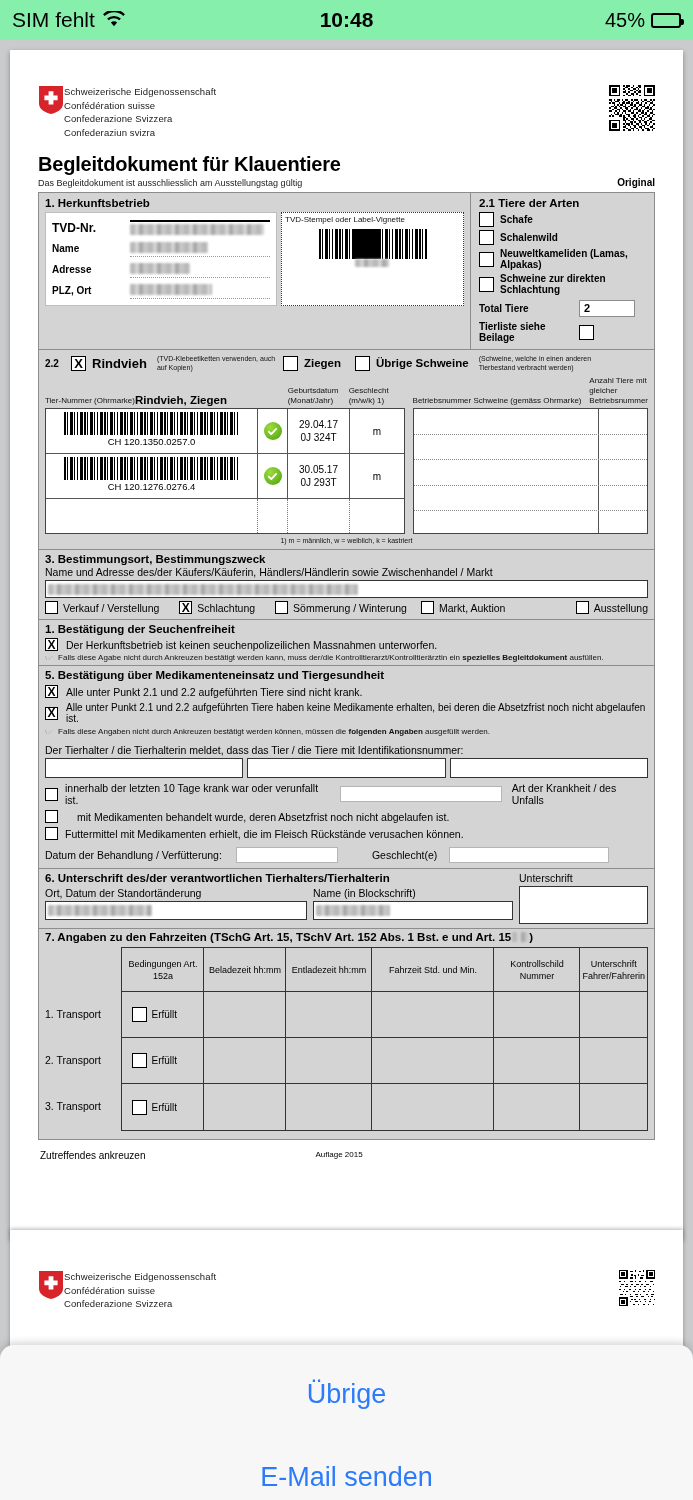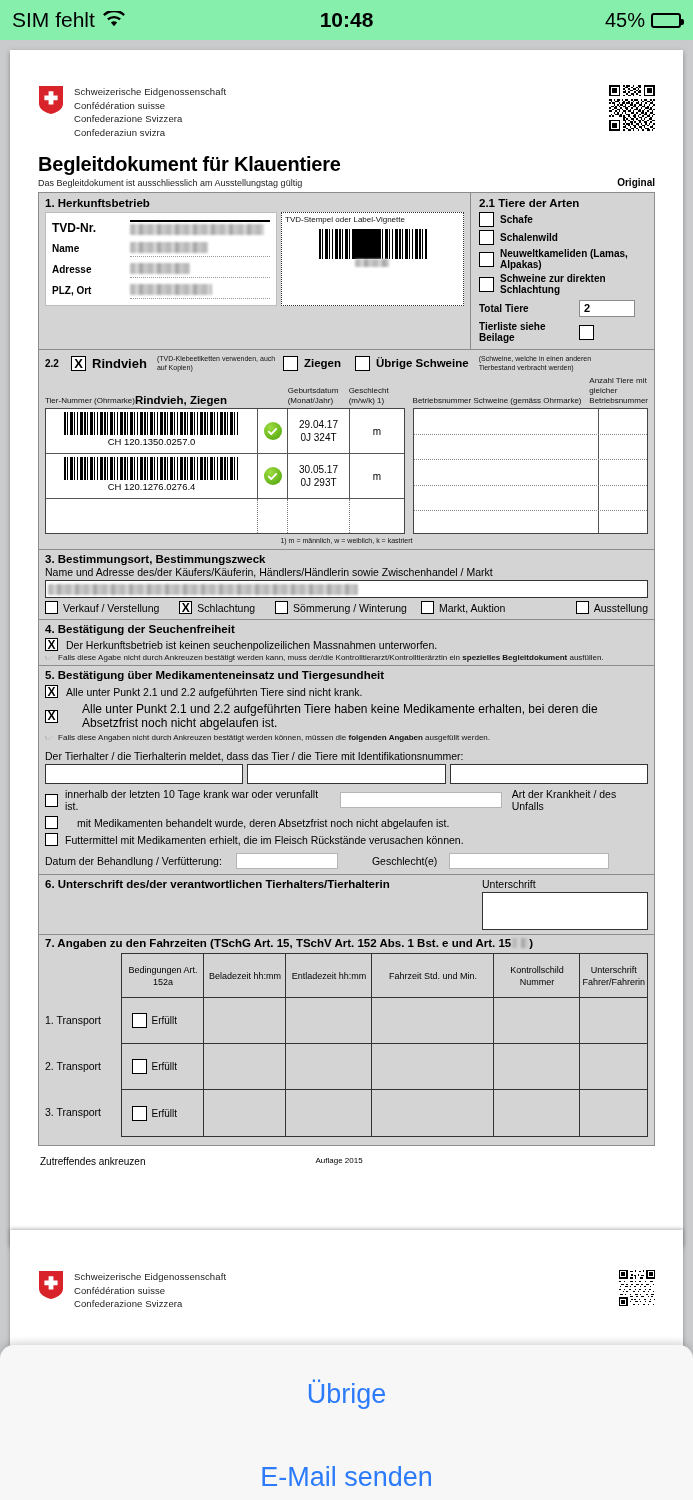--- a/index.html
+++ b/index.html
@@ -29,21 +29,21 @@
   .viewport { position:relative; width:693px; height:1460px; background:#c9cbcd; overflow:hidden; }
 
   .sheet {
     position:absolute; left:10px; top:10px; width:673px;
     background:#ffffff;
     box-shadow: 0 2px 5px rgba(0,0,0,.35);
   }
   .sheet-inner { padding: 35px 28px 20px 28px; }
 
   
-  .swiss { display:flex; align-items:flex-start; gap:10px; }
+  .swiss { display:flex; align-items:flex-start; }
   .shield { width:26px; height:28px; flex:none; }
   .swiss-lines { font-size:9.5px; line-height:13.5px; color:#1a1a1a; letter-spacing:.1px;}
   .qr-wrap { margin-left:auto; text-align:center; }
   .qr { width:46px; height:46px; }
 
   h1.doctitle {
     font-size:20px; font-weight:bold; margin:14px 0 0 0; color:#000;
     letter-spacing:-.2px;
   }
   .subtitle { font-size:9px; color:#1a1a1a; margin-top:2px; }
@@ -521,42 +521,42 @@
           <span class="cbx" style="margin-left:20px;"></span>
           <span class="lbl" style="margin-left:5px; font-size:10.5px;">Sömmerung / Winterung</span>
           <span class="cbx" style="margin-left:14px;"></span>
           <span class="lbl" style="margin-left:5px; font-size:10.5px;">Markt, Auktion</span>
           <span class="cbx" style="margin-left:auto;"></span>
           <span class="lbl" style="margin-left:5px; font-size:10.5px;">Ausstellung</span>
         </div>
       </div>
 
       <div class="panel" style="border-top:0; padding:3px 6px 2px 6px;">
-        <div class="sec-title">4. Bestätigung der Seuchenfreiheit</div>
+        <div class="sec-title">1. Bestätigung der Seuchenfreiheit</div>
         <div style="display:flex; align-items:center; margin-top:3px;">
           <span class="cbx">X</span>
           <span class="lbl" style="margin-left:8px; font-size:10.5px;">Der Herkunftsbetrieb ist keinen seuchenpolizeilichen Massnahmen unterworfen.</span>
         </div>
         <div style="display:flex; align-items:flex-start; margin-top:2px;">
           <span style="font-size:9px;">☞</span>
           <span class="tiny2" style="margin-left:5px;">
             <span>Falls diese Agabe nicht durch Ankreuzen bestätigt werden kann, muss der/die Kontrolltierarzt/Kontrolltierärztin ein </span><b>spezielles Begleitdokument</b><span> ausfüllen.</span>
           </span>
         </div>
       </div>
 
       <div class="panel" style="border-top:0; padding:3px 6px 5px 6px;">
         <div class="sec-title">5. Bestätigung über Medikamenteneinsatz und Tiergesundheit</div>
         <div style="display:flex; align-items:center; margin-top:4px;">
           <span class="cbx">X</span>
           <span class="lbl" style="margin-left:8px; font-size:10.5px;">Alle unter Punkt 2.1 und 2.2 aufgeführten Tiere sind nicht krank.</span>
         </div>
         <div style="display:flex; align-items:center; margin-top:4px;">
           <span class="cbx">X</span>
-          <span class="lbl" style="margin-left:24px; font-size:12px;">Alle unter Punkt 2.1 und 2.2 aufgeführten Tiere haben keine Medikamente erhalten, bei deren die Absetzfrist noch nicht abgelaufen ist.</span>
+          <span class="lbl" style="margin-left:8px; font-size:10px;">Alle unter Punkt 2.1 und 2.2 aufgeführten Tiere haben keine Medikamente erhalten, bei deren die Absetzfrist noch nicht abgelaufen ist.</span>
         </div>
         <div style="display:flex; align-items:flex-start; margin-top:3px;">
           <span style="font-size:9px;">☞</span>
           <span class="tiny2" style="margin-left:5px;">
             <span>Falls diese Angaben nicht durch Ankreuzen bestätigt werden können, müssen die </span><b>folgenden Angaben</b><span> ausgefüllt werden.</span>
           </span>
         </div>
 
         <div class="lbl" style="font-size:10.5px; margin-top:7px;">Der Tierhalter / die Tierhalterin meldet, dass das Tier / die Tiere mit Identifikationsnummer:</div>
         <div style="display:flex; gap:4px; margin-top:2px;">
@@ -585,20 +585,34 @@
           <span style="width:102px; height:16px; background:#fff; border:1px solid #b5b5b5; margin-left:14px;"></span>
           <span class="lbl" style="font-size:10.5px; margin-left:34px;">Geschlecht(e)</span>
           <span style="width:160px; height:16px; background:#fff; border:1px solid #b5b5b5; margin-left:12px;"></span>
         </div>
       </div>
 
       <div class="panel" style="border-top:0; padding:3px 6px 4px 6px; position:relative;">
         <div style="display:flex; align-items:flex-start;">
           <div style="flex:1;">
             <div class="sec-title">6. Unterschrift des/der verantwortlichen Tierhalters/Tierhalterin</div>
+            <div style="display:flex; margin-top:3px;">
+              <div style="width:262px;">
+                <div class="lbl" style="font-size:10.5px;">Ort, Datum der Standortänderung</div>
+                <div style="height:19px; background:#fff; border:1.5px solid #333; margin-top:2px; position:relative;">
+                  <span class="redact" style="position:absolute; left:2px; top:3px; width:104px;"></span>
+                </div>
+              </div>
+              <div style="width:200px; margin-left:6px;">
+                <div class="lbl" style="font-size:10.5px;">Name (in Blockschrift)</div>
+                <div style="height:19px; background:#fff; border:1.5px solid #333; margin-top:2px; position:relative;">
+                  <span class="redact" style="position:absolute; left:2px; top:3px; width:74px;"></span>
+                </div>
+              </div>
+            </div>
           </div>
           <div style="width:166px; margin-left:6px;">
             <div class="lbl" style="font-size:10.5px;">Unterschrift</div>
             <div style="height:38px; background:#fff; border:1.5px solid #333; margin-top:2px;"></div>
           </div>
         </div>
       </div>
 
       <div class="panel" style="border-top:0; padding:2px 6px 8px 6px;">
         <div class="sec-title" style="display:flex; align-items:center;">

